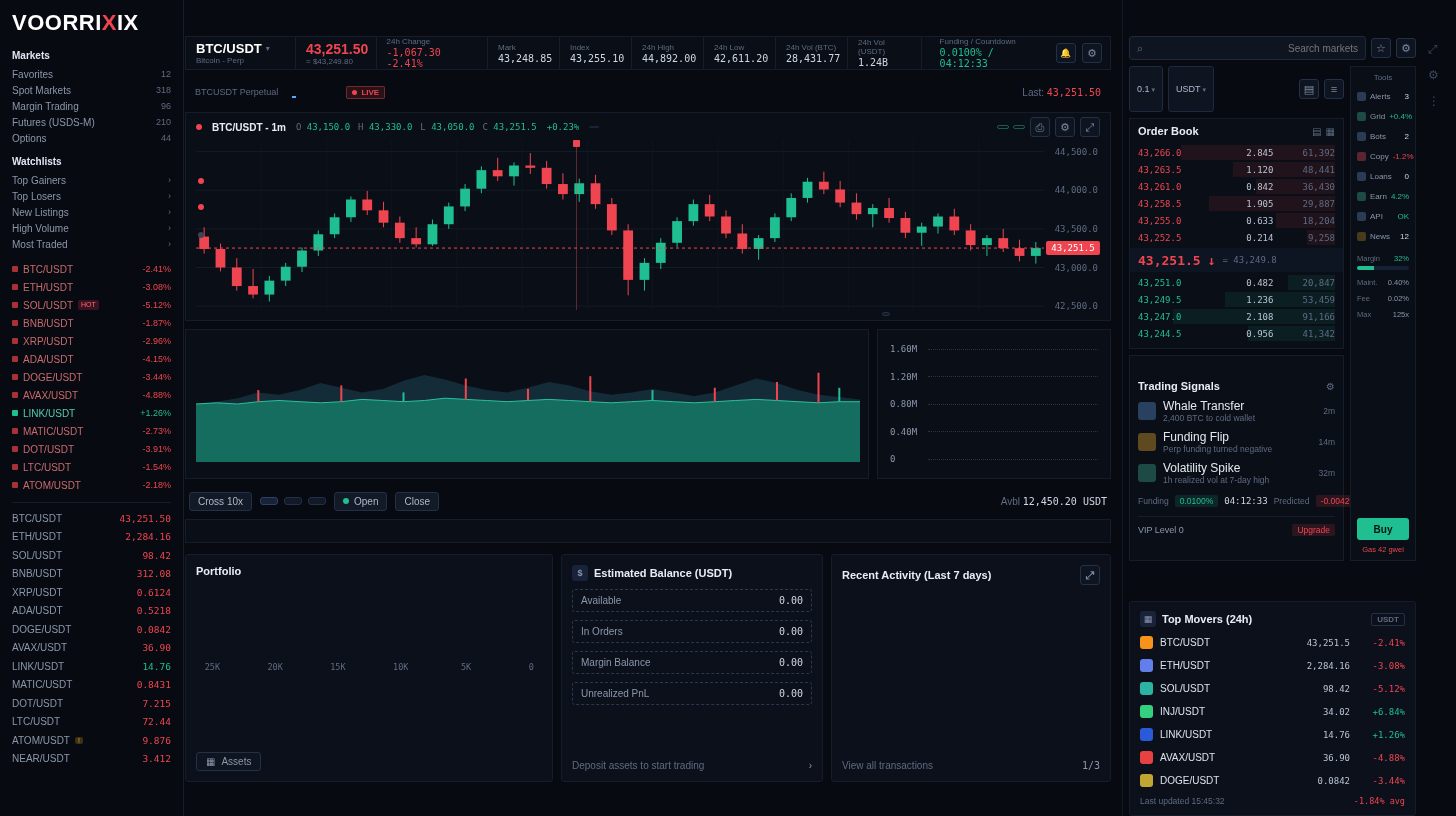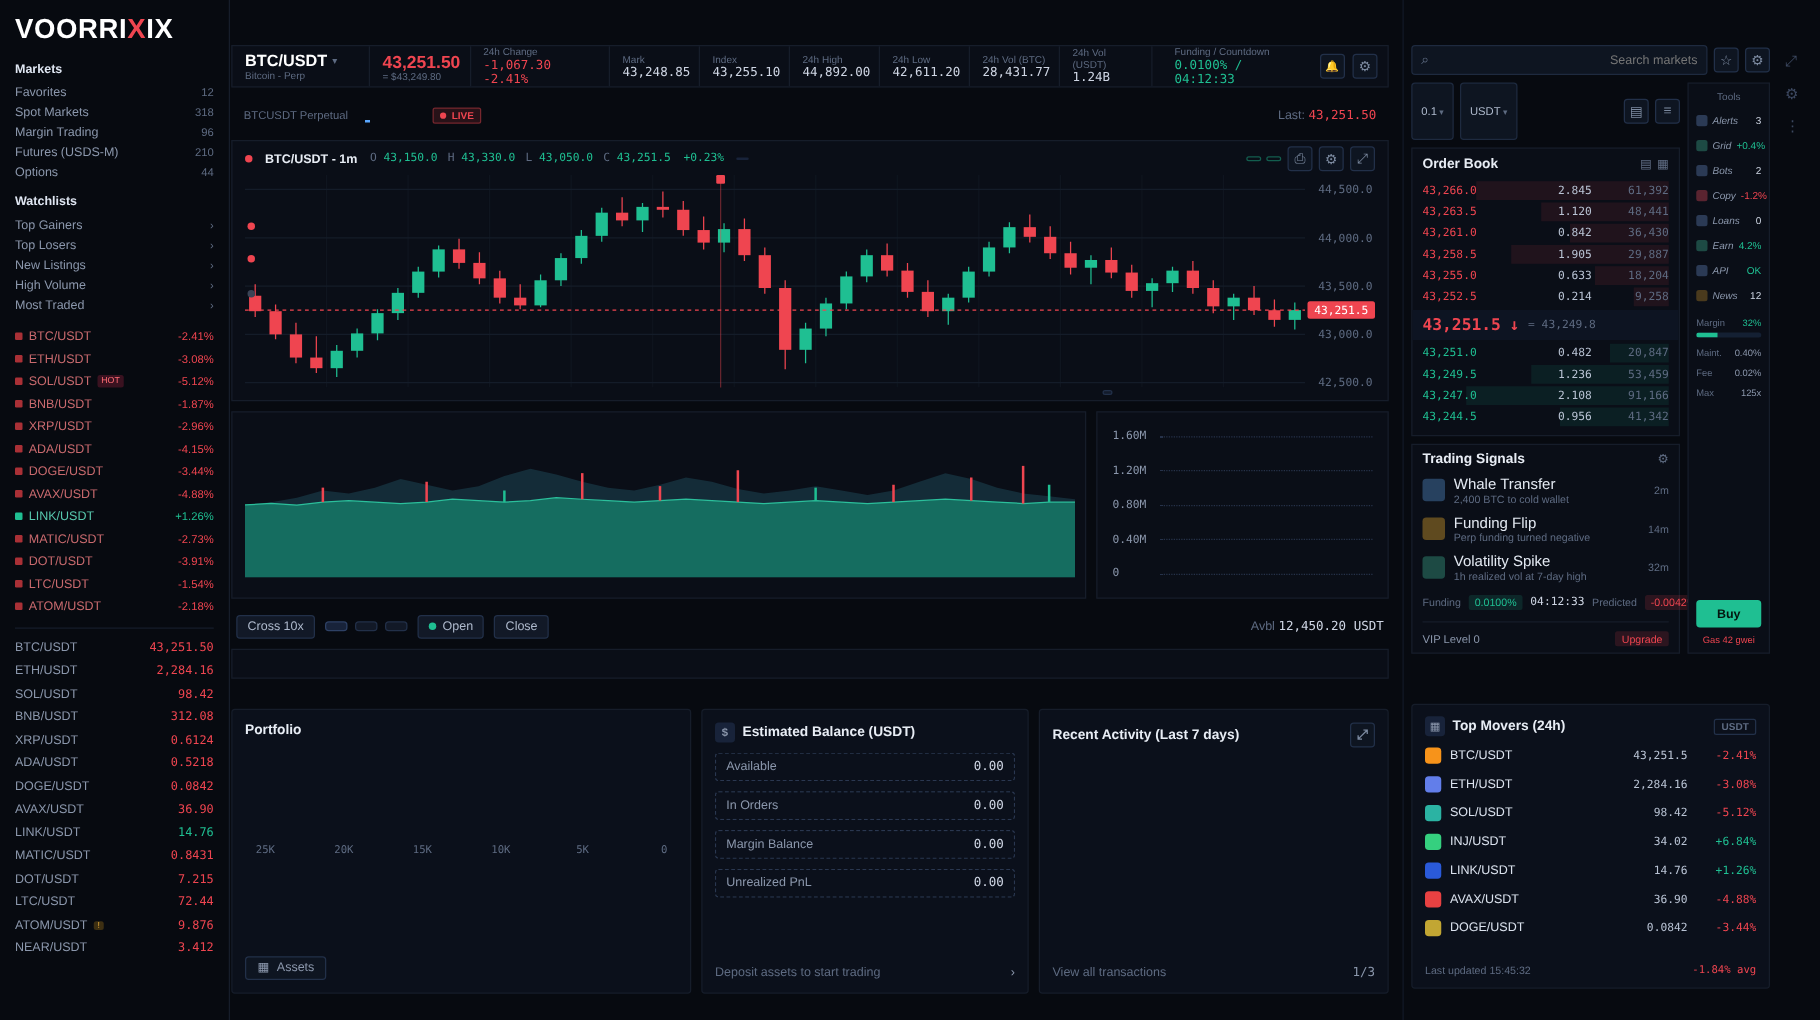--- a/index.html
+++ b/index.html
@@ -99,21 +99,21 @@
         border-radius:3px;font-size:10px;color:#aeb9cc;cursor:pointer;}
   .chip.active{color:#fff;background:#18233a;border-color:#2e4165;}
   .chip .dot-g{width:6px;height:6px;border-radius:50%;background:var(--green);}
   .avbl{margin-left:auto;font-size:10px;color:var(--muted);}
   .avbl b{color:var(--txt);font-weight:normal;}
 
   .chart-footer{display:flex;gap:110px;align-items:center;height:24px;margin-top:4px;padding-left:60px;
                 border:1px solid var(--line);background:var(--panel2);}
   .cf-item{font-size:9px;color:var(--muted);font-family:"DejaVu Sans Mono",monospace;}
 
-  .bottomrow{display:flex;gap:8px;margin-top:24px;height:228px;}
+  .bottomrow{display:flex;gap:8px;margin-top:11px;height:228px;}
   .panel{border:1px solid var(--line);background:var(--panel);border-radius:3px;padding:10px;display:flex;flex-direction:column;}
   .p-title{font-size:11px;font-weight:bold;color:#e8edf5;display:flex;align-items:center;gap:6px;}
   .p-title .ic{width:16px;height:16px;border-radius:3px;background:#18233a;color:var(--muted2);font-size:9px;
                display:flex;align-items:center;justify-content:center;}
   .pf{width:368px;}
   .pf-grid{flex:1;display:flex;flex-direction:row;justify-content:space-between;margin:14px 0 10px;}
   .pf-row{display:flex;align-items:center;gap:8px;}
   .pf-lab{width:24px;text-align:right;font-size:8.5px;color:var(--muted);font-family:"DejaVu Sans Mono",monospace;}
   .pf-line{flex:1;border-top:1px solid #182134;}
   .pf-foot{display:flex;}
@@ -151,42 +151,42 @@
             font-family:"DejaVu Sans Mono",monospace;font-size:9px;cursor:pointer;}
   .book-row .am{text-align:right;color:#b9c3d4;}
   .book-row .tt{text-align:right;color:var(--muted);}
   .book-row .depth{position:absolute;right:0;top:1px;bottom:1px;z-index:0;}
   .book-row>span{position:relative;z-index:1;}
   .ask .depth{background:rgba(239,69,80,.10);}
   .bid .depth{background:rgba(31,191,146,.10);}
   .spread{display:flex;align-items:baseline;gap:7px;height:24px;align-items:center;background:#0d1422;margin:2px -8px;padding:0 8px;}
   .spread .sp{font-size:13px;font-weight:bold;color:var(--red);font-family:"DejaVu Sans Mono",monospace;}
   .spread .ap{font-size:9px;color:var(--muted);}
-  .signals{border:1px solid var(--line);background:var(--panel2);margin-top:6px;padding:5px 8px;}
+  .signals{border:1px solid var(--line);background:var(--panel2);margin-top:6px;padding:24px 8px;}
   .sg-row{display:flex;gap:7px;align-items:center;margin-top:7px;cursor:pointer;}
   .sg-ic{width:18px;height:18px;border-radius:3px;flex:none;}
   .sg-row:nth-of-type(1) .sg-ic{background:#27415f;} .sg-row:nth-of-type(2) .sg-ic{background:#5f4a1f;}
   .sg-row:nth-of-type(3) .sg-ic{background:#1d4a44;}
   .sg-t{font-size:12px;color:#e3e9f2;} .sg-s{font-size:8.5px;color:var(--muted);}
   .sg-time{margin-left:auto;font-size:8.5px;color:var(--muted);}
   .fund-row{display:flex;align-items:center;gap:6px;margin-top:10px;font-size:8.5px;color:var(--muted);}
   .chip-g{background:rgba(31,191,146,.15);color:var(--green);border-radius:2px;padding:1px 5px;font-size:8.5px;}
   .chip-r{background:rgba(239,69,80,.15);color:var(--red);border-radius:2px;padding:1px 5px;font-size:8.5px;}
   .fund-cd{color:var(--txt);font-family:"DejaVu Sans Mono",monospace;font-size:9px;}
   .vip-row{display:flex;align-items:center;margin-top:9px;padding-top:7px;border-top:1px solid var(--line);
            font-size:9px;color:var(--muted2);}
   .vip-row .chip-r{margin-left:auto;cursor:pointer;}
 
   .rail{width:66px;border:1px solid var(--line);background:var(--panel2);padding:6px 6px;display:flex;flex-direction:column;}
   .rail-title{font-size:8px;color:var(--muted);text-align:center;margin-bottom:4px;}
   .rail-row{display:flex;align-items:center;gap:4px;height:20px;cursor:pointer;}
   .rail-ic{width:9px;height:9px;border-radius:2px;flex:none;background:#2b3a55;}
   .rail-row:nth-of-type(2) .rail-ic{background:#1d4a44;} .rail-row:nth-of-type(4) .rail-ic{background:#5a2430;}
   .rail-row:nth-of-type(6) .rail-ic{background:#1d4a44;} .rail-row:nth-of-type(8) .rail-ic{background:#4a3a1d;}
-  .rail-lb{font-size:8px;color:var(--muted2);font-style:italic;}
+  .rail-lb{font-size:8px;color:var(--muted2);}
   .rail-vl{margin-left:auto;font-size:8px;color:var(--txt);}
   .rail-prog{margin:8px 0 4px;}
   .rail-prog .t{display:flex;font-size:7.5px;color:var(--muted);margin-bottom:3px;}
   .rail-prog .t span:last-child{margin-left:auto;color:var(--green);}
   .bar{height:4px;background:#142033;border-radius:2px;overflow:hidden;}
   .bar i{display:block;height:100%;background:var(--green);}
   .rail2-row{display:flex;font-size:7.5px;color:var(--muted);height:16px;align-items:center;}
   .rail2-row span:last-child{margin-left:auto;color:var(--muted2);}
   .buy-btn{margin-top:auto;height:22px;border:0;border-radius:3px;background:var(--green);color:#04160f;
            font-size:10px;font-weight:bold;cursor:pointer;font-family:"Liberation Sans",sans-serif;}

